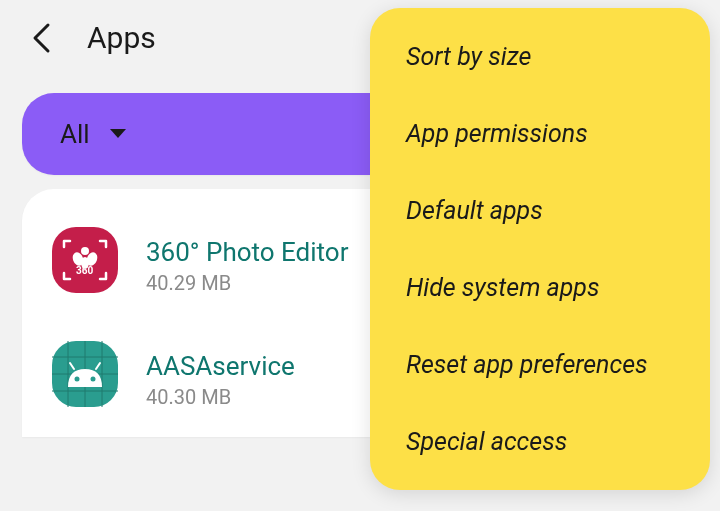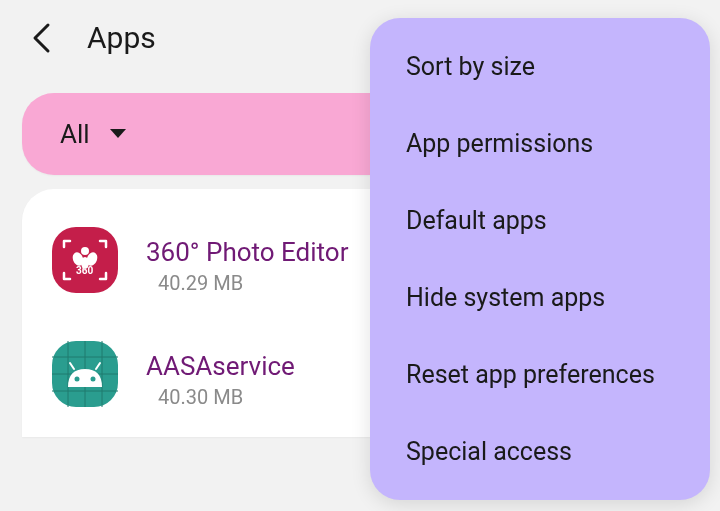--- a/index.html
+++ b/index.html
@@ -21,21 +21,21 @@
     cursor: pointer;
     display: flex;
     align-items: center;
   }
   .header-title {
     font-size: 30px;
     color: #1a1a1a;
     font-weight: 400;
   }
   .filter-card {
-    background: #f9a8d4;
+    background: #8b5cf6;
     border-radius: 32px;
     margin: 8px 22px 14px 22px;
     padding: 26px 38px;
     display: flex;
     align-items: center;
     gap: 18px;
     cursor: pointer;
     box-shadow: 0 1px 2px rgba(0,0,0,0.04);
     text-align: center;
   }
@@ -62,36 +62,36 @@
     height: 78px;
     flex-shrink: 0;
   }
   .app-text {
     display: flex;
     flex-direction: column;
     gap: 4px;
   }
   .app-name {
     font-size: 26px;
-    color: #701a75;
+    color: #0f766e;
   }
   .app-size {
     font-size: 20px;
     color: #8a8a8a;
-    margin-left: 12px;
   }
   .menu-popup {
     position: absolute;
-    top: 18px;
+    top: 8px;
     right: 10px;
     width: 340px;
-    background: #c4b5fd;
+    background: #fde047;
     border-radius: 30px;
     box-shadow: 0 4px 20px rgba(0,0,0,0.12);
     padding: 10px 0;
+    font-style: italic;
   }
   .menu-item {
     padding: 24px 36px;
     font-size: 25px;
     color: #1a1a1a;
     cursor: pointer;
   }
 </style>
 </head>
 <body>

